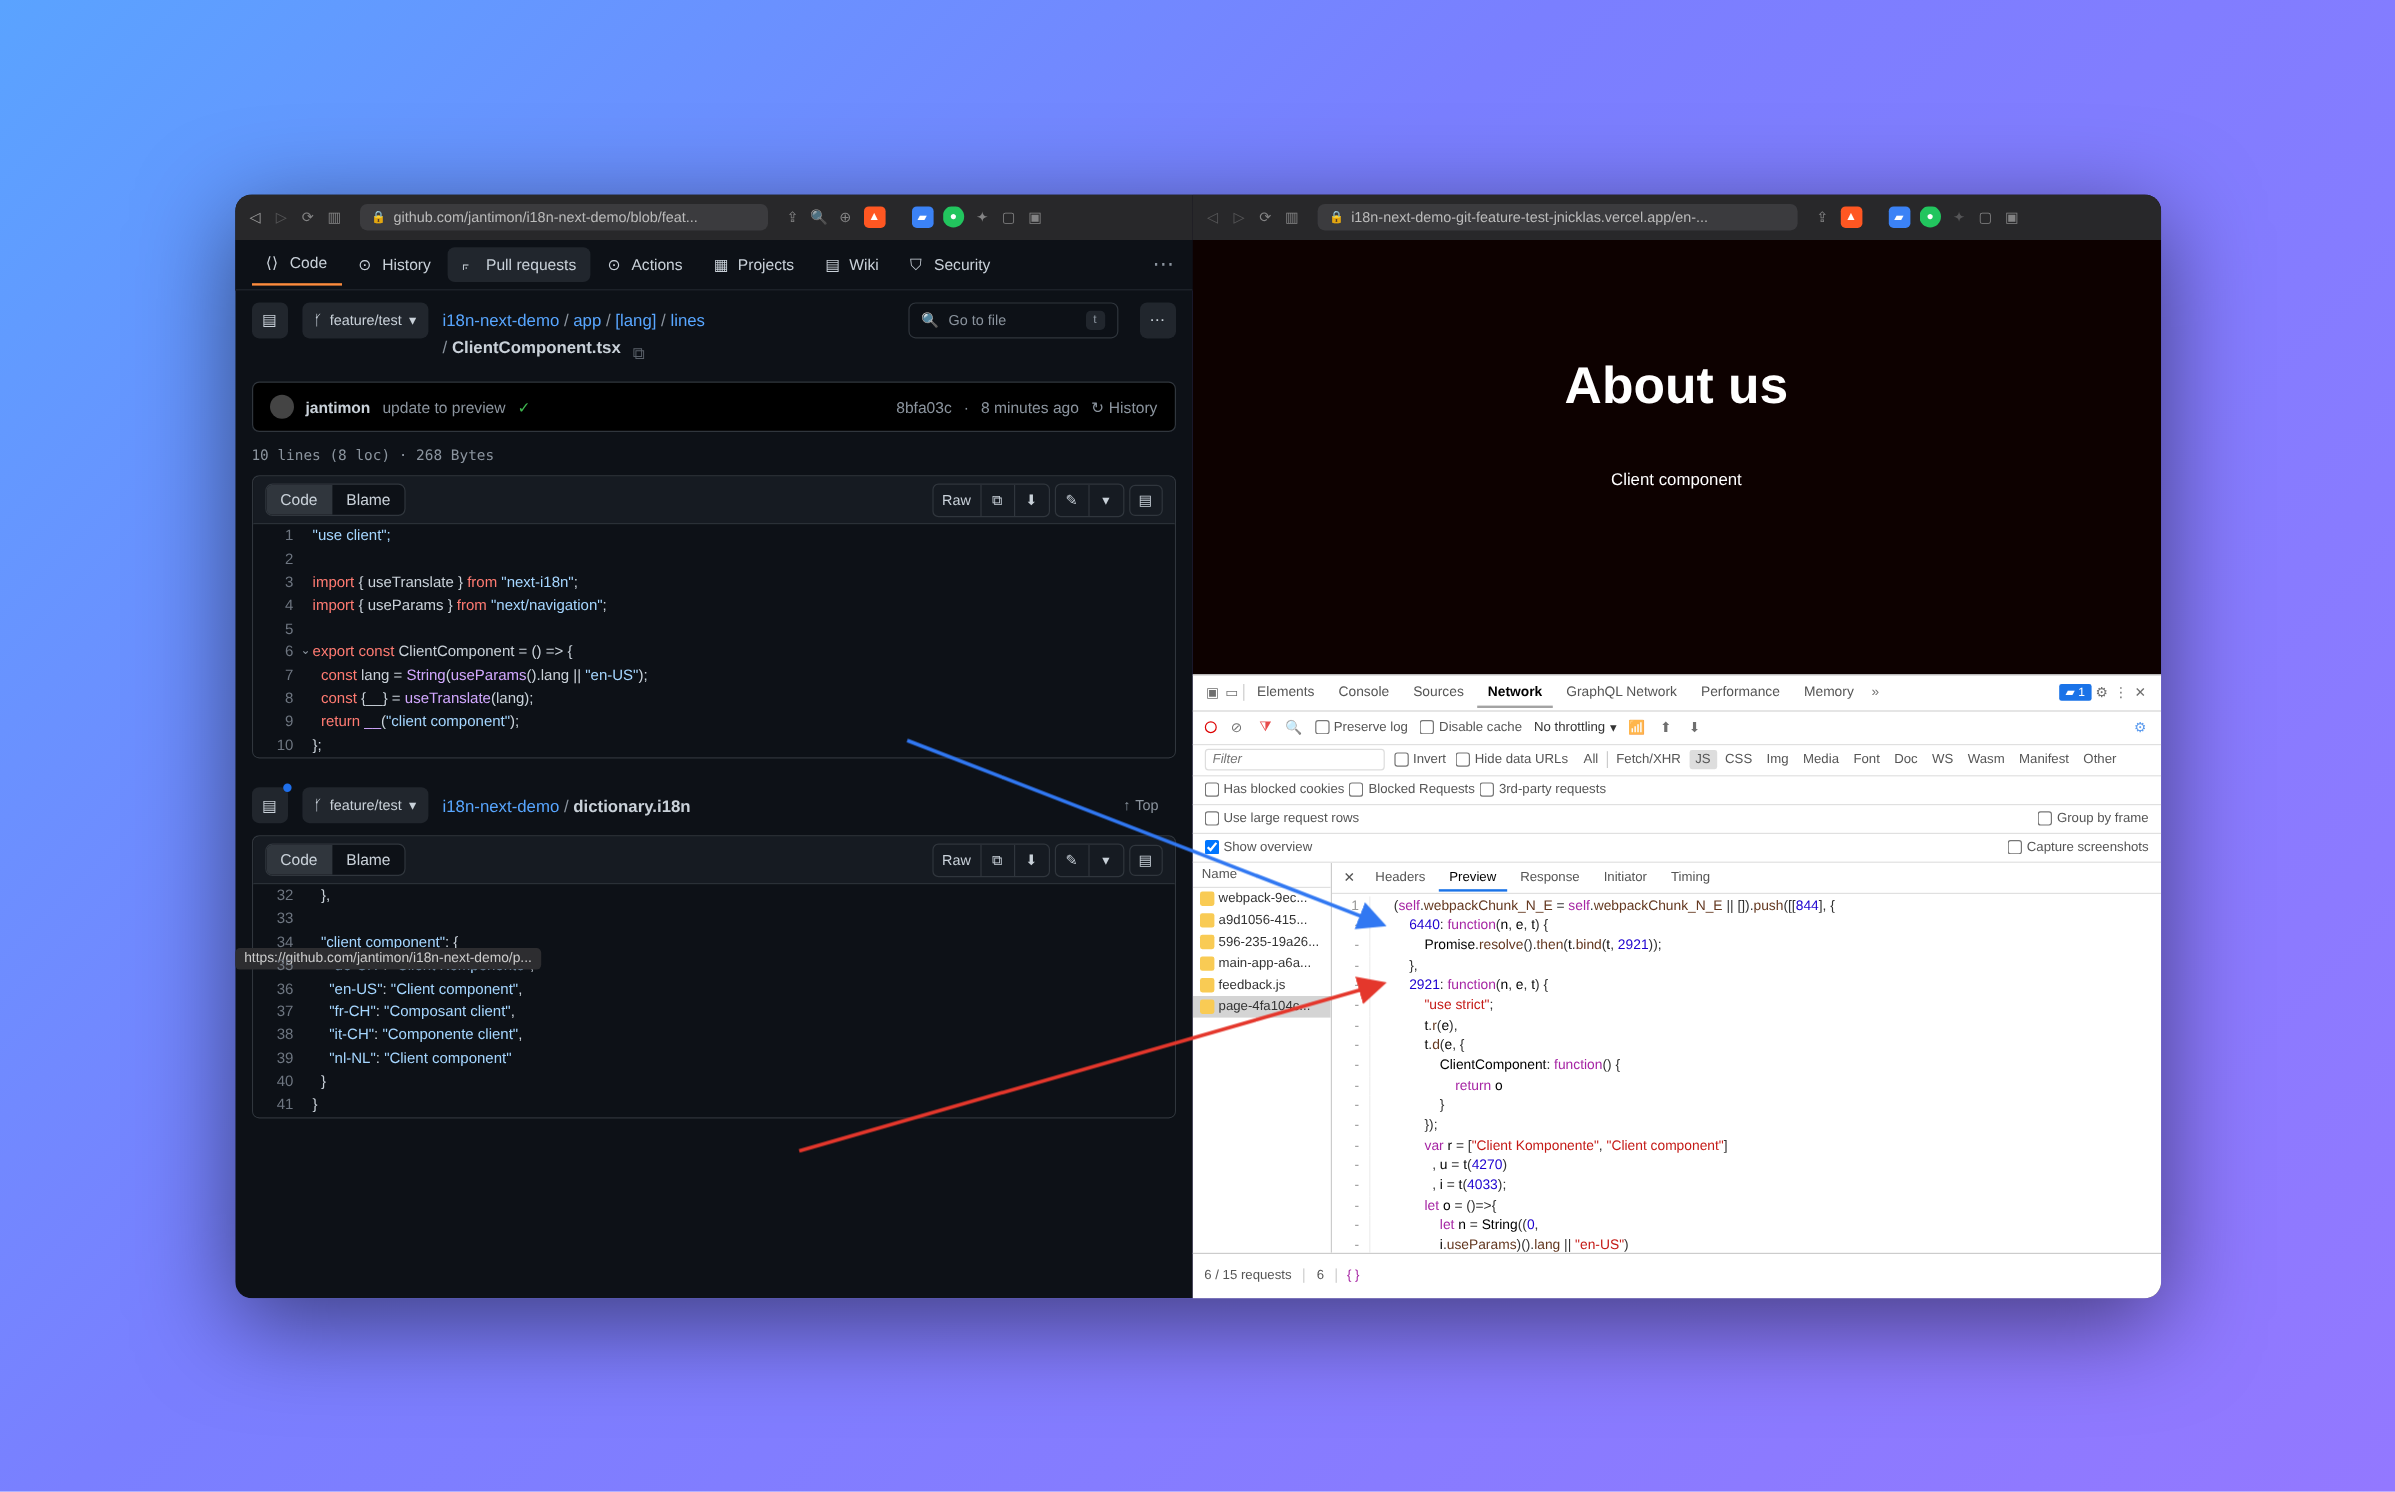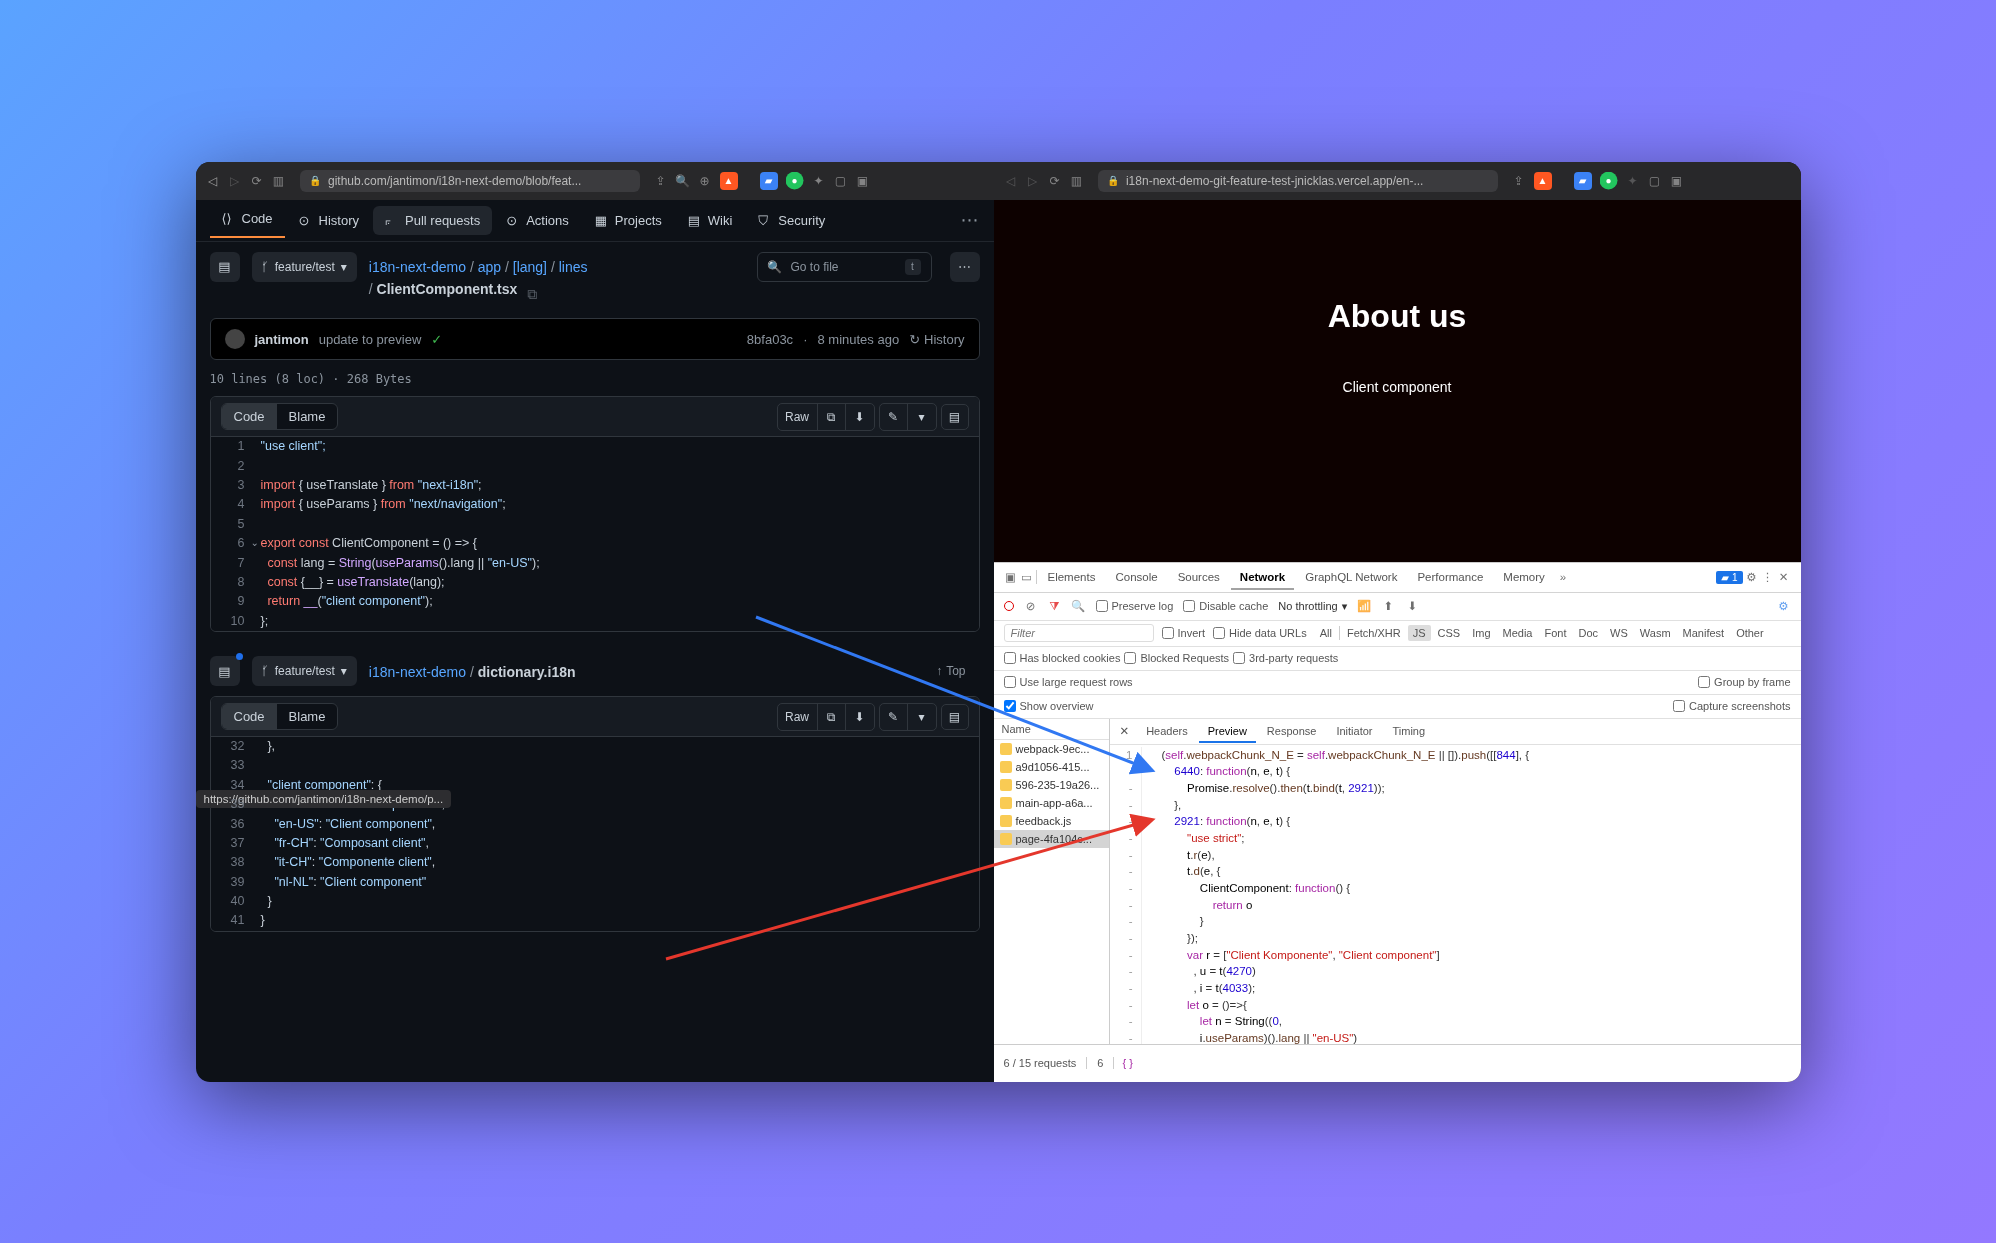--- a/index.html
+++ b/index.html
@@ -77,21 +77,21 @@
 
 
 .url-tip { position: absolute; background: #2d2d30; color: #ccc; font-size: 11.5px; padding: 3px 8px; border-radius: 4px; }
 
 
 .gh-section-2 { margin-top: 24px; }
 .top-link { margin-left:auto; font-size: 12px; color: #8b949e; display:flex;align-items:center;gap:4px; margin-right:14px; }
 
 
 .page-preview { flex: 1; background: #0d0100; display: flex; flex-direction: column; align-items: center; padding-top: 98px; color: white; }
-.page-preview h1 { font-size: 32px; font-weight: 700; margin-bottom: 44px; }
+.page-preview h1 { font-size: 43px; font-weight: 700; margin-bottom: 44px; }
 .page-preview p { font-size: 14px; }
 
 
 .devtools { height: 520px; background: #fff; border-top: 1px solid #ccc; display: flex; flex-direction: column; font-size: 11.5px; color: #333; }
 .dt-tabs { height: 30px; border-bottom: 1px solid #d4d4d4; display: flex; align-items: center; padding: 0 10px; gap: 2px; }
 .dt-tab { padding: 6px 9px; font-size: 11.5px; color: #555; }
 .dt-tab.active { color: #000; border-bottom: 2px solid #a3a3a3; padding-bottom: 5px; font-weight: bold; }
 .dt-tabs .spacer { flex: 1; }
 .dt-tabs .indicator { background:#1a73e8; color:white; font-size:10px; padding:1px 5px; border-radius:2px; display:flex;align-items:center;gap:3px;}
 .dt-icon { width:14px; height:14px; display:flex;align-items:center;justify-content:center;opacity:0.7;}

